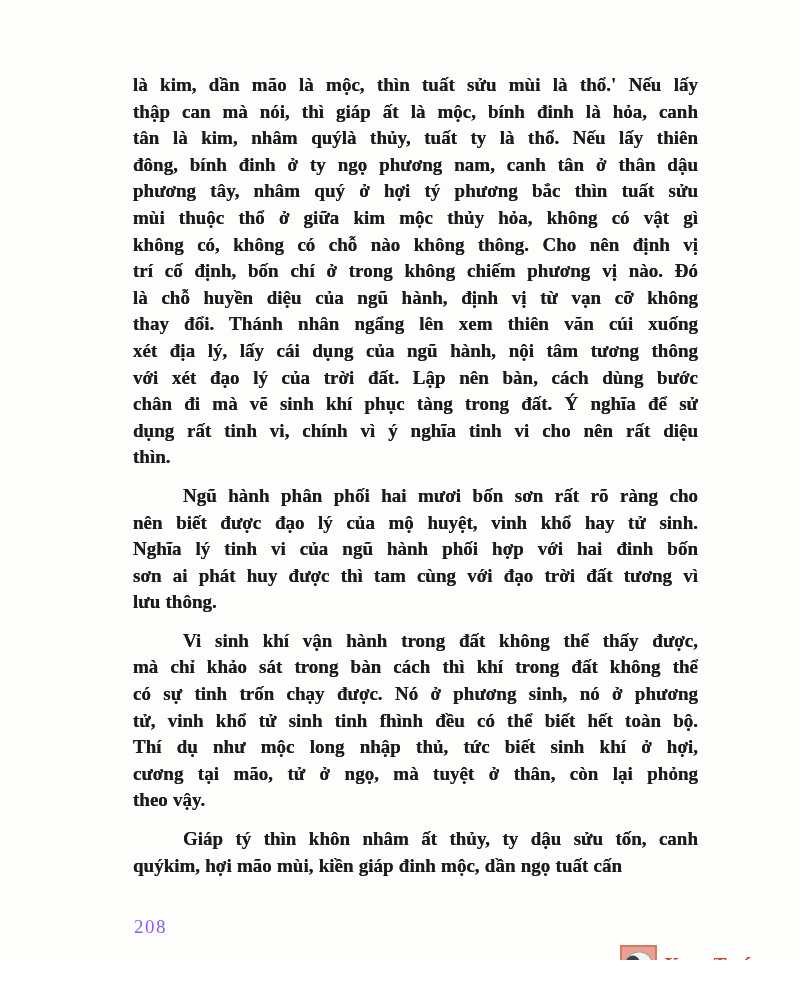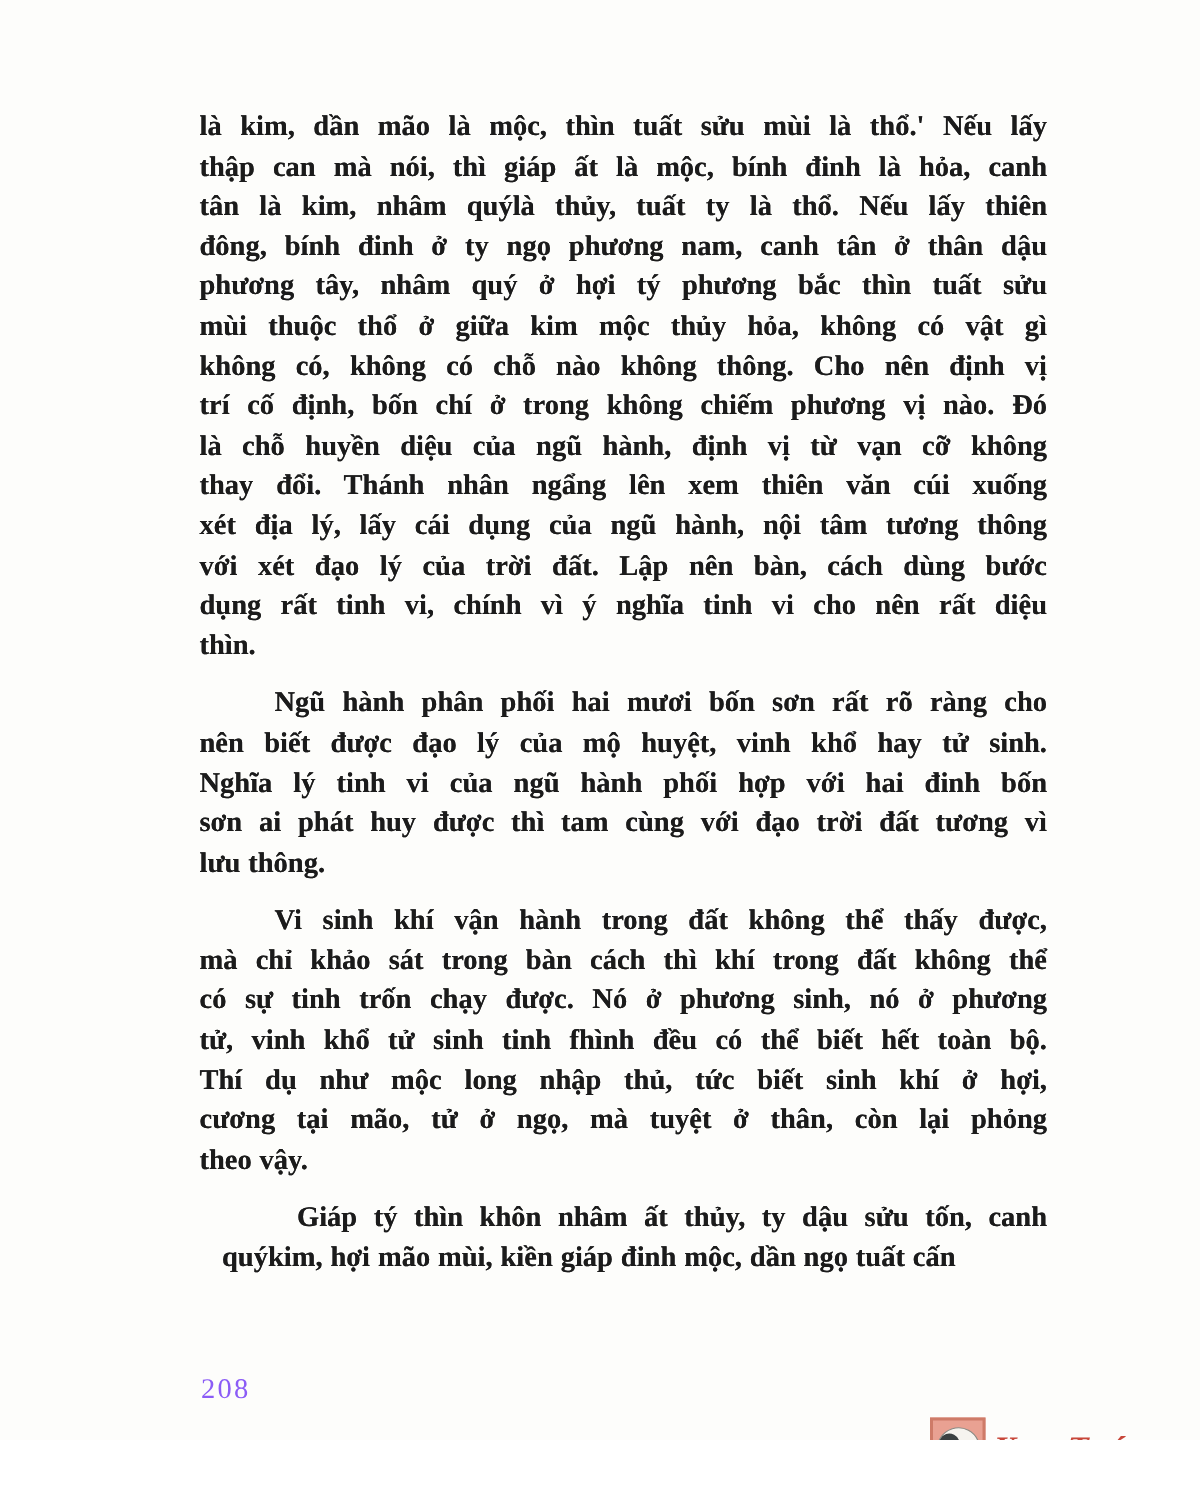--- a/index.html
+++ b/index.html
@@ -17,21 +17,21 @@
     left: 133px;
     top: 72px;
     width: 565px;
     font-size: 19px;
     font-weight: bold;
     line-height: 26.6px;
     text-shadow: 0 0 0.35px rgba(25,25,25,0.85);
     filter: blur(0.15px);
   }
   .paragraph { margin: 0 0 12px 0; }
-  .paragraph:last-child { margin-bottom: 0; margin-left: 15px; }
+  .paragraph:last-child { margin-bottom: 0; }
   .line {
     text-align: justify;
     text-align-last: justify;
     word-spacing: 0.5px;
   }
   .line.para-last { text-align-last: left; }
   .line.para-first-indent { text-indent: 50px; }
   .page-number {
     position: absolute;
     left: 134px;
@@ -82,20 +82,21 @@
         <div class="line">tân là kim, nhâm quýlà thủy, tuất ty là thổ. Nếu lấy thiên</div>
         <div class="line">đông, bính đinh ở ty ngọ phương nam, canh tân ở thân dậu</div>
         <div class="line">phương tây, nhâm quý ở hợi tý phương bắc thìn tuất sửu</div>
         <div class="line">mùi thuộc thổ ở giữa kim mộc thủy hỏa, không có vật gì</div>
         <div class="line">không có, không có chỗ nào không thông. Cho nên định vị</div>
         <div class="line">trí cố định, bốn chí ở trong không chiếm phương vị nào. Đó</div>
         <div class="line">là chỗ huyền diệu của ngũ hành, định vị từ vạn cỡ không</div>
         <div class="line">thay đổi. Thánh nhân ngẩng lên xem thiên văn cúi xuống</div>
         <div class="line">xét địa lý, lấy cái dụng của ngũ hành, nội tâm tương thông</div>
         <div class="line">với xét đạo lý của trời đất. Lập nên bàn, cách dùng bước</div>
+        <div class="line">chân đi mà vẽ sinh khí phục tàng trong đất. Ý nghĩa để sử</div>
         <div class="line">dụng rất tinh vi, chính vì ý nghĩa tinh vi cho nên rất diệu</div>
         <div class="line para-last">thìn.</div>
       </div>
       <div class="paragraph">
         <div class="line para-first-indent">Ngũ hành phân phối hai mươi bốn sơn rất rõ ràng cho</div>
         <div class="line">nên biết được đạo lý của mộ huyệt, vinh khổ hay tử sinh.</div>
         <div class="line">Nghĩa lý tinh vi của ngũ hành phối hợp với hai đinh bốn</div>
         <div class="line">sơn ai phát huy được thì tam cùng với đạo trời đất tương vì</div>
         <div class="line para-last">lưu thông.</div>
       </div>

